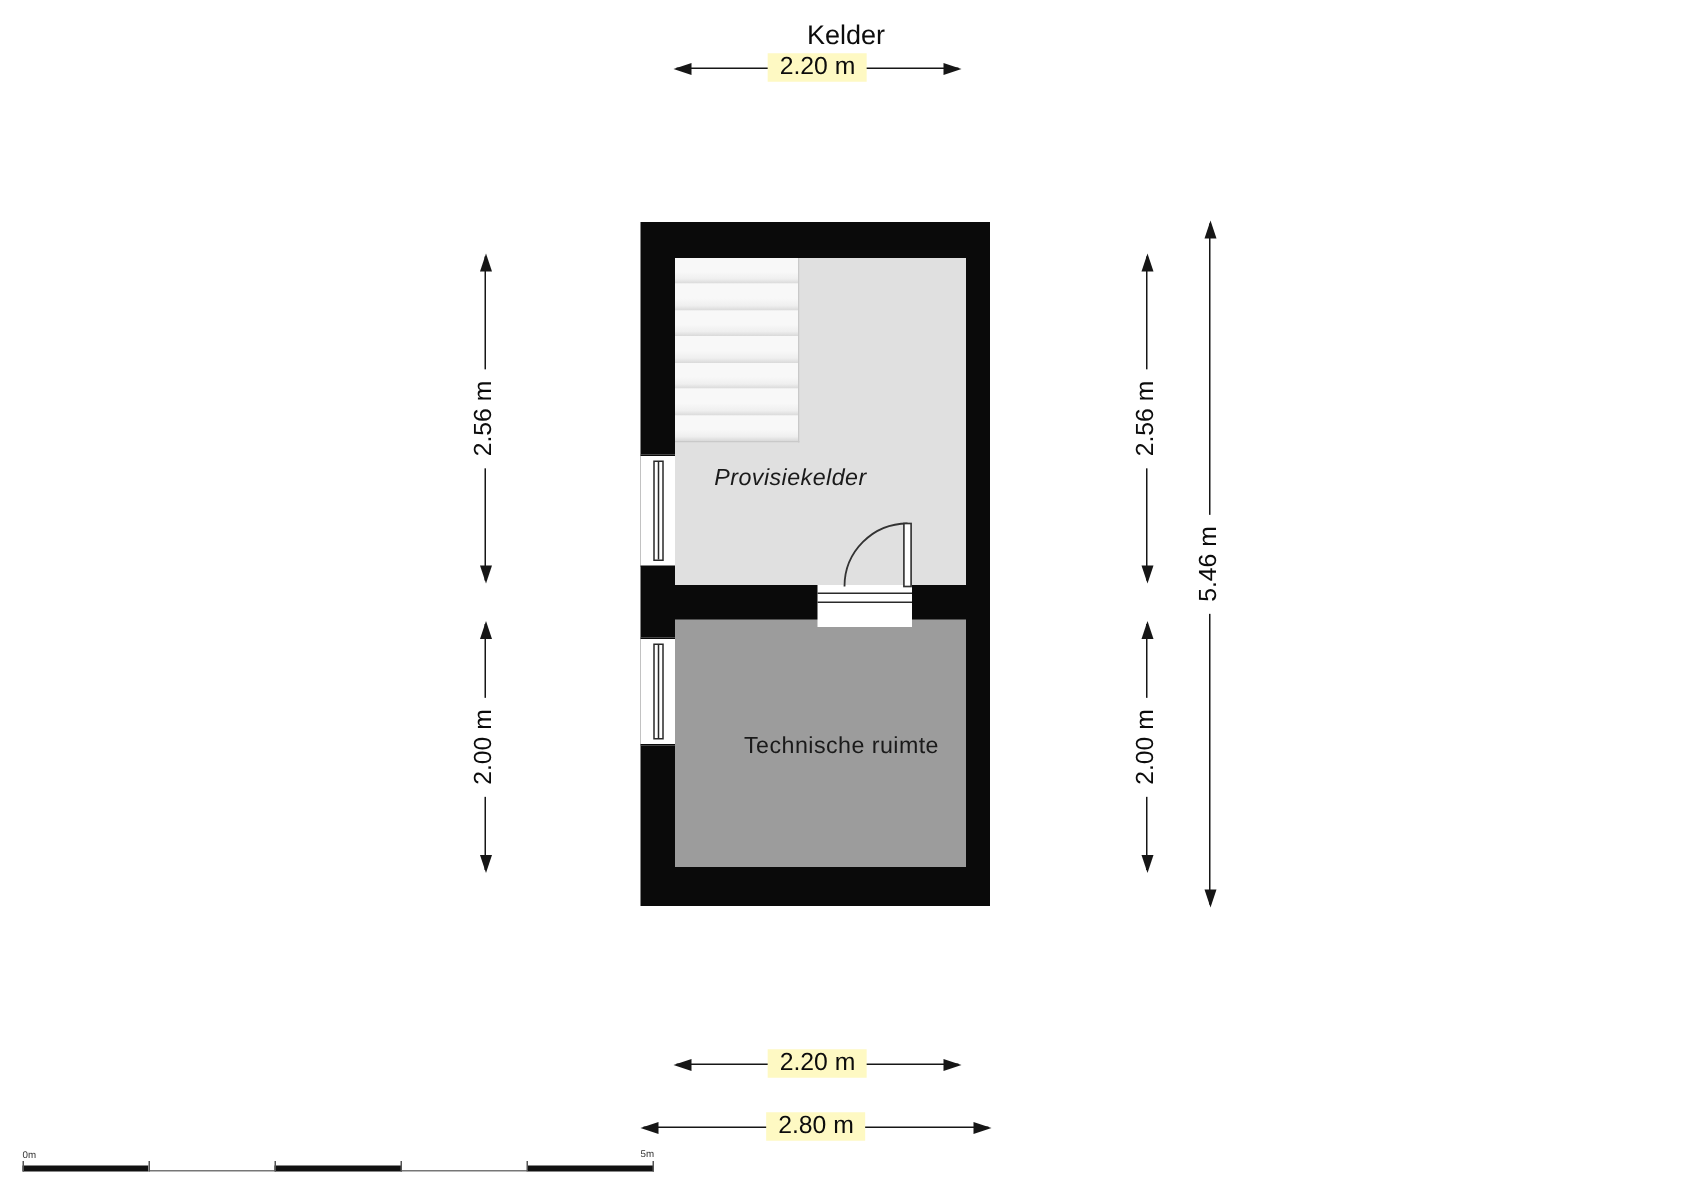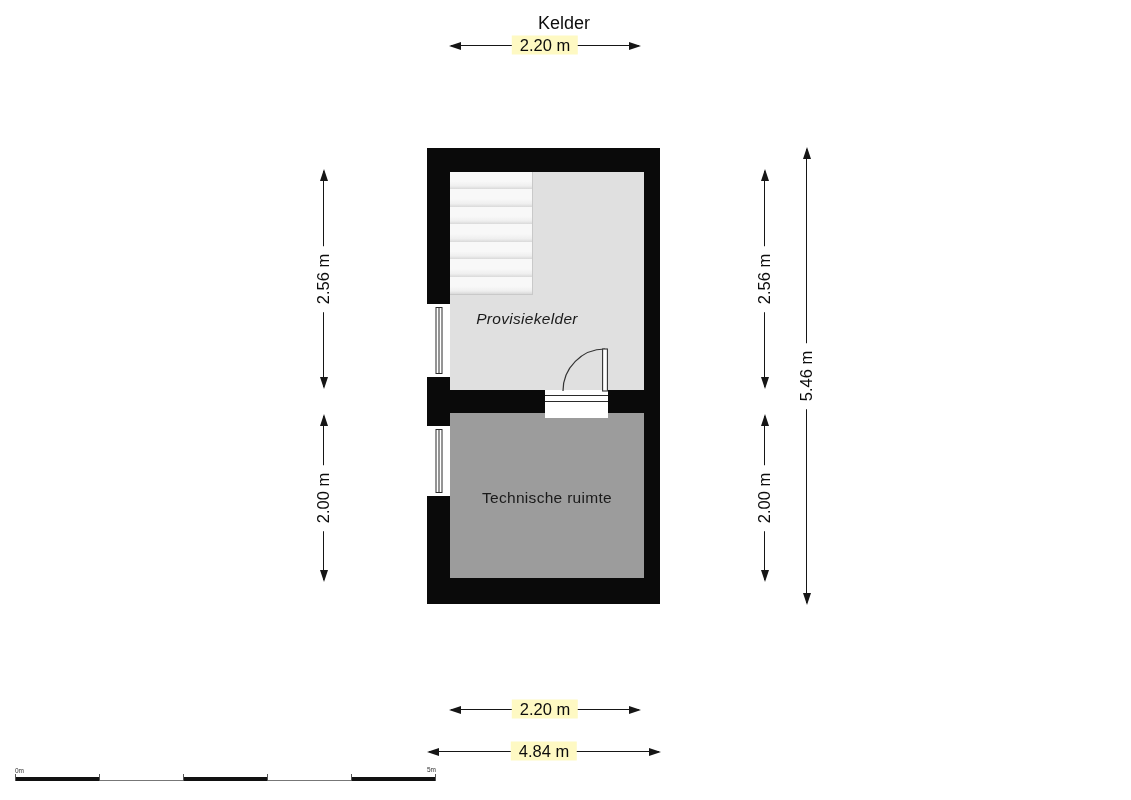--- a/index.html
+++ b/index.html
@@ -7,21 +7,21 @@
     position:relative;width:1131px;height:800px;background:#ffffff;overflow:hidden;
     font-family:"Liberation Sans","DejaVu Sans",sans-serif;color:#111;
   }
   
   .plan-title{
     position:absolute;left:464px;top:13px;width:200px;text-align:center;
     font-size:18px;color:#0c0c0c;
   }
   .room-label{position:absolute;text-align:center;font-size:15.5px;color:#1a1a1a;letter-spacing:.3px;}
   .room-label.upper{left:450px;top:310px;width:154px;font-style:italic;}
-  .room-label.lower{left:450px;top:489px;width:194px;}
+  .room-label.lower{left:464px;top:489px;width:194px;}
   
   .walls{position:absolute;left:427px;top:148px;width:233px;height:456px;background:#0a0a0a;}
   .room{position:absolute;}
   .room.upper{left:450px;top:172px;width:194px;height:218px;background:#e0e0e0;}
   .room.lower{left:450px;top:413px;width:194px;height:165px;background:#9c9c9c;}
   
   .stairs{
     position:absolute;left:450px;top:172px;width:83px;height:123px;
     background:#f5f5f5;border-right:1px solid #c9c9c9;border-bottom:1px solid #c9c9c9;
     box-sizing:border-box;display:flex;flex-direction:column;
@@ -166,21 +166,21 @@
   <div class="dim-h dim-bottom-inner">
     <span class="line"></span>
     <span class="ah-left"></span>
     <span class="ah-right"></span>
     <span class="lbl">2.20 m</span>
   </div>
   <div class="dim-h dim-bottom-outer">
     <span class="line"></span>
     <span class="ah-left"></span>
     <span class="ah-right"></span>
-    <span class="lbl">4.84 m</span>
+    <span class="lbl">2.80 m</span>
   </div>
 
   <div class="sb-label start">0m</div>
   <div class="sb-label end">5m</div>
   <div class="scalebar">
     <span class="seg dark"></span>
     <span class="seg light"></span>
     <span class="seg dark"></span>
     <span class="seg light"></span>
     <span class="seg dark"></span>

